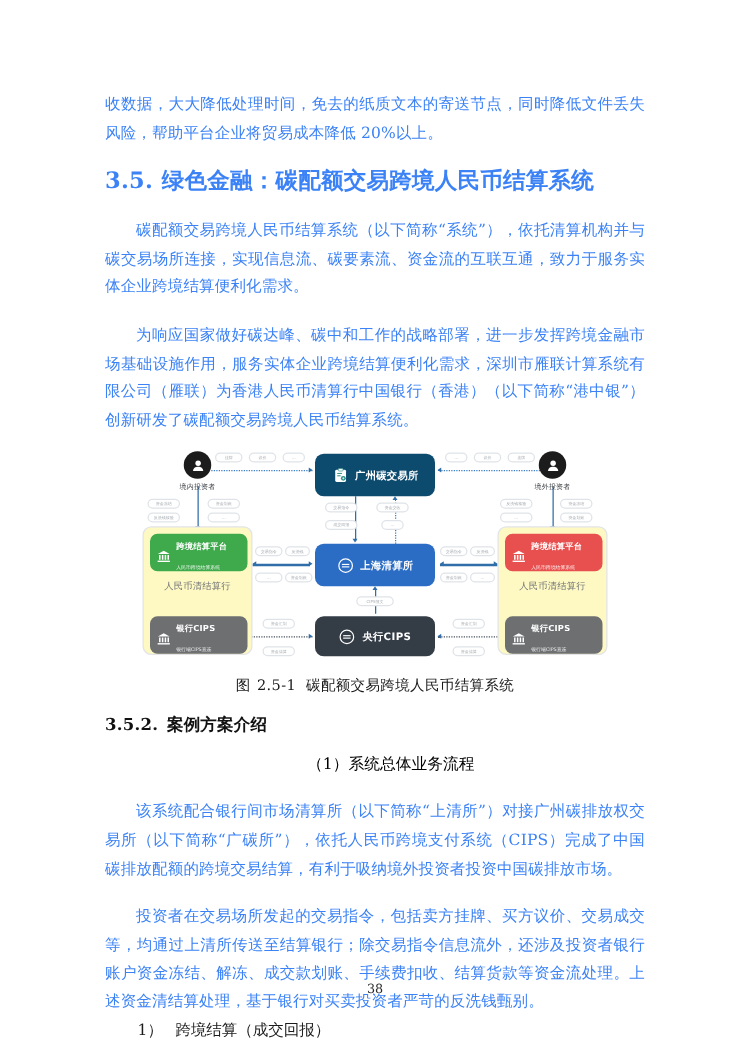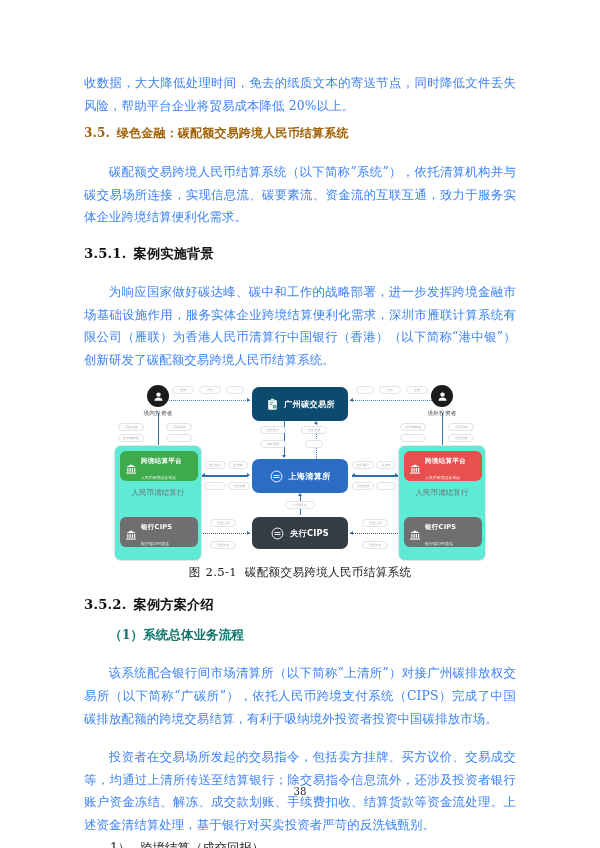--- a/index.html
+++ b/index.html
@@ -33,46 +33,47 @@
     line-height: 22.6px;
     color: #3b82f6;
     text-align: justify;
     text-justify: inter-ideograph;
     margin: 0 0 0 0;
     letter-spacing: 0.15px;
   }
   .para.indent { text-indent: 2em; margin-top: 16px; }
 
   .h2 {
-    font-size: 12px;
+    font-size: 18px;
     line-height: 24px;
     font-weight: bold;
-    color: #a16207;
-    margin: 4px 0 8px 0;
+    color: #3b82f6;
+    margin: 16px 0 8px 0;
     letter-spacing: 0.2px;
   }
   .h2 .num { font-weight: bold; margin-right: 7px; }
 
   .h3 {
     font-size: 13.2px;
     line-height: 23px;
     font-weight: bold;
     color: #111;
     margin: 13px 0 5px 0;
     letter-spacing: 0.2px;
   }
   .h3 .num { font-weight: bold; margin-right: 7px; }
 
   .h4 {
     font-size: 12.6px;
     line-height: 22px;
-    font-weight: bold;
-    color: #0f766e;
+    font-weight: normal;
+    color: #000000;
     margin: 8px 0 1px 0;
     text-indent: 2em;
+    text-align: center;
   }
 
   .listitem {
     font-size: 12.4px;
     line-height: 22.6px;
     color: #1b1b1b;
     margin: 0;
     padding-left: 2.1em;
     text-indent: 0;
   }
@@ -124,24 +125,24 @@
 
   .n-gz  { left: 152px; top: 4px;  width: 96px; height: 34px; background: #0c4a6e; }
   .n-sh  { left: 152px; top: 76px; width: 96px; height: 34px; background: #2b6cc4; }
   .n-cips{ left: 152px; top: 134px;width: 96px; height: 32px; background: #343c46; }
 
   
   .bankbox {
     position: absolute;
     top: 62px;
     width: 88px;
-    height: 116px;
+    height: 103px;
     border: 1px solid #e2e4e6;
     border-radius: 7px;
-    background: #5eead4;
+    background: #fef9c3;
     box-sizing: border-box;
     text-decoration: underline;
   }
   .bankbox.left  { left: 14px; }
   .bankbox.right { left: 298px; }
 
   .subnode {
     position: absolute;
     left: 5px;
     width: 78px;
@@ -251,23 +252,20 @@
   <div class="content">
 
     <p class="para">收数据，大大降低处理时间，免去的纸质文本的寄送节点，同时降低文件丢失风险，帮助平台企业将贸易成本降低 20%以上。</p>
 
     <h2 class="h2">
       <span class="num">3.5.</span><span>绿色金融：碳配额交易跨境人民币结算系统</span>
     </h2>
 
     <p class="para indent">碳配额交易跨境人民币结算系统（以下简称“系统”），依托清算机构并与碳交易场所连接，实现信息流、碳要素流、资金流的互联互通，致力于服务实体企业跨境结算便利化需求。</p>
 
-    <h3 class="h3">
-      <span class="num">3.5.1.</span><span>案例实施背景</span>
-    </h3>
 
     <p class="para indent">为响应国家做好碳达峰、碳中和工作的战略部署，进一步发挥跨境金融市场基础设施作用，服务实体企业跨境结算便利化需求，深圳市雁联计算系统有限公司（雁联）为香港人民币清算行中国银行（香港）（以下简称“港中银”）创新研发了碳配额交易跨境人民币结算系统。</p>
 
     <div class="figure-wrap">
       <div class="figure">
 
         <div class="line dotted-h" style="left:62px; top:17px; width:88px;"></div>
         <div class="arrow ar-r" style="left:147px; top:14.4px;"></div>
         <div class="arrow ar-l" style="left:62px; top:14.4px;"></div>
 

